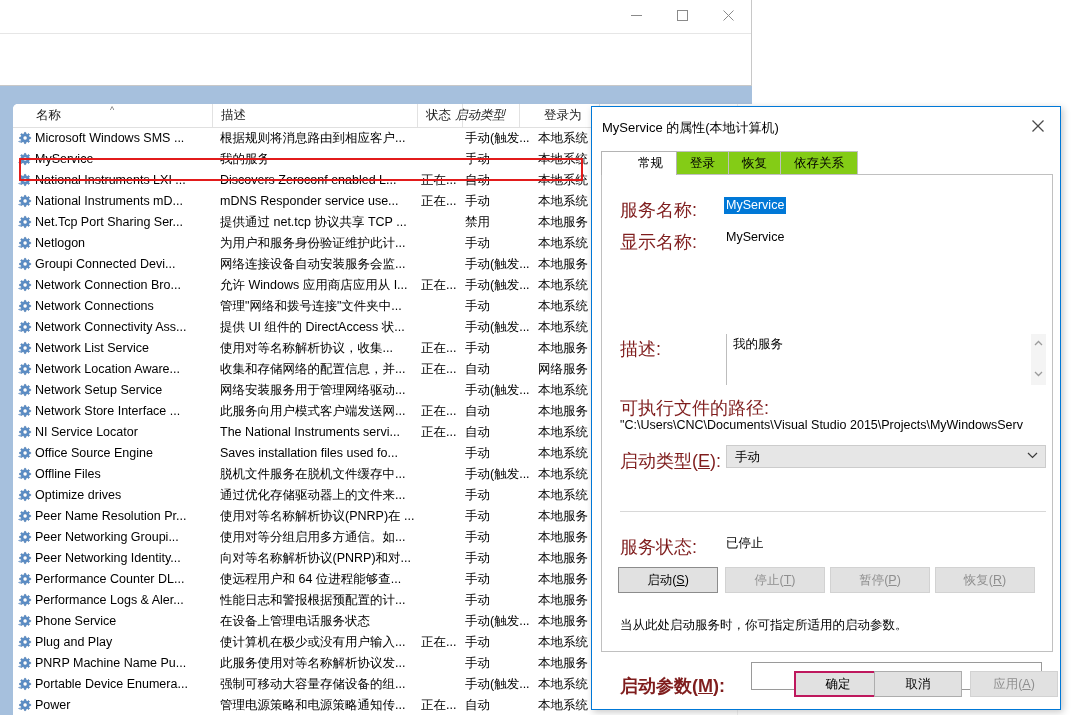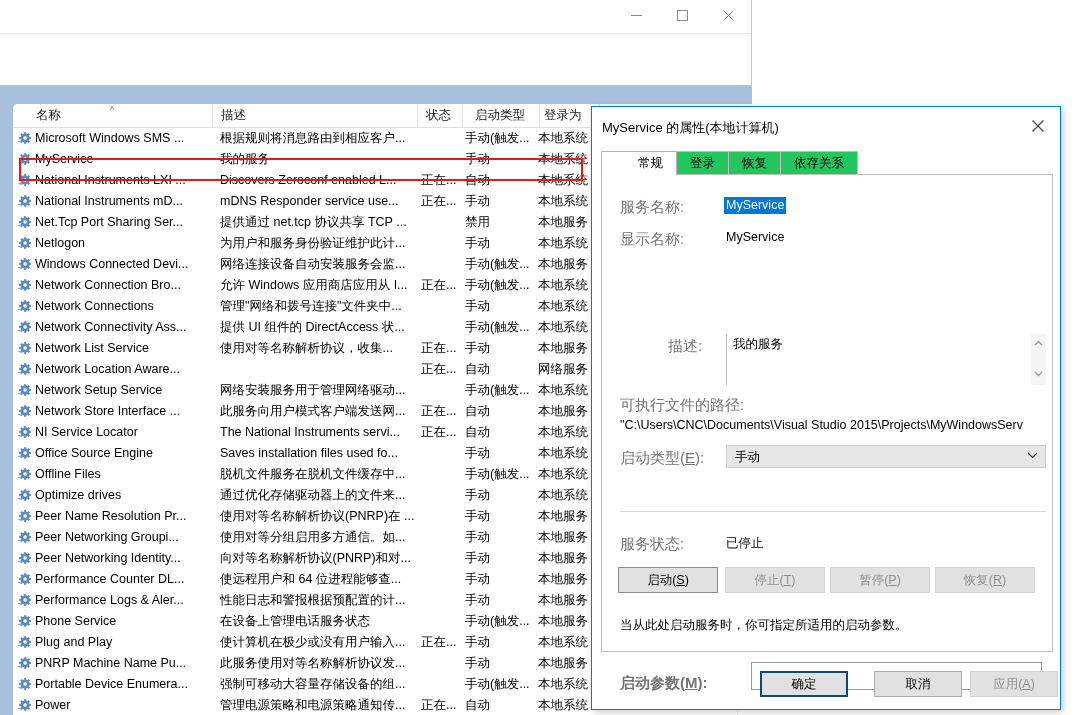--- a/index.html
+++ b/index.html
@@ -242,21 +242,21 @@
   .tab {
     position: relative;
     float: left;
     height: 24px;
     line-height: 23px;
     padding: 0 13px;
     font-size: 12.5px;
     color: #000;
     border: 1px solid #c0c0c0;
     border-bottom: none;
-    background: #22c55e;
+    background: #84cc16;
     box-sizing: border-box;
     margin-right: -1px;
     white-space: nowrap;
   }
   .tab.active {
     background: #ffffff;
     border-color: #b4b4b4;
     z-index: 3;
     padding-left: 36px;
   }
@@ -267,22 +267,22 @@
     top: 67px;
     width: 452px;
     height: 478px;
     background: #ffffff;
     border: 1px solid #c0c0c0;
     box-sizing: border-box;
   }
 
   .frm-label {
     position: absolute;
-    font-size: 15px;
-    color: #737373;
+    font-size: 18px;
+    color: #7f1d1d;
     white-space: nowrap;
   }
   .frm-value {
     position: absolute;
     font-size: 12.5px;
     color: #000;
     white-space: nowrap;
   }
   #svc-name-value {
     background: #0078d7;
@@ -431,23 +431,23 @@
     height: 26px;
     font-size: 12.5px;
     line-height: 24px;
     text-align: center;
     background: #e1e1e1;
     border: 1px solid #adadad;
     box-sizing: border-box;
     color: #000;
   }
   #btn-ok {
-    left: 168px;
+    left: 202px;
     background: #e1e1e1;
-    border: 2px solid #0c4a6e;
+    border: 2px solid #be185d;
     line-height: 22px;
   }
   #btn-cancel { left: 282px; }
   #btn-apply {
     left: 378px;
     color: #8f8f8f;
     border-color: #d2d2d2;
   }
   .dlg-btn u { text-decoration: underline; }
 </style>
@@ -478,21 +478,21 @@
   <div id="mmc-toolbar-strip"></div>
 </div>
 
 <div id="console-bg"></div>
 
 <div id="list-pane">
   <div id="list-header">
       <div class="hcell" style="left: 15px; width: 185px;"><span>名称</span><span class="sort-caret">^</span></div>
       <div class="hcell" style="left: 200px; width: 205px;"><span>描述</span></div>
       <div class="hcell" style="left: 405px; width: 45px;"><span>状态</span></div>
-      <div class="hcell" style="left: 454px; width: 73px;"><span>启动类型</span></div>
+      <div class="hcell" style="left: 434px; width: 73px; font-style: italic;"><span>启动类型</span></div>
       <div class="hcell" style="left: 523px; width: 64px;"><span>登录为</span></div>
     </div>
   <div id="list-body">
       <div class="row">
         <span class="svc-icon">
           <svg width="15" height="15" viewBox="0 0 15 15">
             <g fill="#5b8fc9" stroke="#3d6fa8" stroke-width="0.6">
               <path d="M7.5 1.4 L8.7 1.4 L9.0 3.0 L10.3 3.5 L11.6 2.6 L12.5 3.5 L11.6 4.8 L12.1 6.1 L13.7 6.4 L13.7 7.6 L12.1 7.9 L11.6 9.2 L12.5 10.5 L11.6 11.4 L10.3 10.5 L9.0 11.0 L8.7 12.6 L7.5 12.6 L7.2 11.0 L5.9 10.5 L4.6 11.4 L3.7 10.5 L4.6 9.2 L4.1 7.9 L2.5 7.6 L2.5 6.4 L4.1 6.1 L4.6 4.8 L3.7 3.5 L4.6 2.6 L5.9 3.5 L7.2 3.0 Z"></path>
             </g>
             <circle cx="8.1" cy="7" r="2.2" fill="#ffffff" stroke="#3d6fa8" stroke-width="0.7"></circle>
@@ -588,21 +588,21 @@
       <div class="row">
         <span class="svc-icon">
           <svg width="15" height="15" viewBox="0 0 15 15">
             <g fill="#5b8fc9" stroke="#3d6fa8" stroke-width="0.6">
               <path d="M7.5 1.4 L8.7 1.4 L9.0 3.0 L10.3 3.5 L11.6 2.6 L12.5 3.5 L11.6 4.8 L12.1 6.1 L13.7 6.4 L13.7 7.6 L12.1 7.9 L11.6 9.2 L12.5 10.5 L11.6 11.4 L10.3 10.5 L9.0 11.0 L8.7 12.6 L7.5 12.6 L7.2 11.0 L5.9 10.5 L4.6 11.4 L3.7 10.5 L4.6 9.2 L4.1 7.9 L2.5 7.6 L2.5 6.4 L4.1 6.1 L4.6 4.8 L3.7 3.5 L4.6 2.6 L5.9 3.5 L7.2 3.0 Z"></path>
             </g>
             <circle cx="8.1" cy="7" r="2.2" fill="#ffffff" stroke="#3d6fa8" stroke-width="0.7"></circle>
             <path d="M1.5 10.5 q2 -1.2 4 0 q-2 1.6 -4 0 z" fill="#9fc0e2" stroke="#4d7cb4" stroke-width="0.5"></path>
           </svg>
         </span>
-        <div class="cell c-name">Windows Connected Devi...</div>
+        <div class="cell c-name">Groupi Connected Devi...</div>
         <div class="cell c-desc">网络连接设备自动安装服务会监...</div>
         <div class="cell c-stat"></div>
         <div class="cell c-start">手动(触发...</div>
         <div class="cell c-logon">本地服务</div>
       </div>
       <div class="row">
         <span class="svc-icon">
           <svg width="15" height="15" viewBox="0 0 15 15">
             <g fill="#5b8fc9" stroke="#3d6fa8" stroke-width="0.6">
               <path d="M7.5 1.4 L8.7 1.4 L9.0 3.0 L10.3 3.5 L11.6 2.6 L12.5 3.5 L11.6 4.8 L12.1 6.1 L13.7 6.4 L13.7 7.6 L12.1 7.9 L11.6 9.2 L12.5 10.5 L11.6 11.4 L10.3 10.5 L9.0 11.0 L8.7 12.6 L7.5 12.6 L7.2 11.0 L5.9 10.5 L4.6 11.4 L3.7 10.5 L4.6 9.2 L4.1 7.9 L2.5 7.6 L2.5 6.4 L4.1 6.1 L4.6 4.8 L3.7 3.5 L4.6 2.6 L5.9 3.5 L7.2 3.0 Z"></path>
@@ -669,20 +669,21 @@
         <span class="svc-icon">
           <svg width="15" height="15" viewBox="0 0 15 15">
             <g fill="#5b8fc9" stroke="#3d6fa8" stroke-width="0.6">
               <path d="M7.5 1.4 L8.7 1.4 L9.0 3.0 L10.3 3.5 L11.6 2.6 L12.5 3.5 L11.6 4.8 L12.1 6.1 L13.7 6.4 L13.7 7.6 L12.1 7.9 L11.6 9.2 L12.5 10.5 L11.6 11.4 L10.3 10.5 L9.0 11.0 L8.7 12.6 L7.5 12.6 L7.2 11.0 L5.9 10.5 L4.6 11.4 L3.7 10.5 L4.6 9.2 L4.1 7.9 L2.5 7.6 L2.5 6.4 L4.1 6.1 L4.6 4.8 L3.7 3.5 L4.6 2.6 L5.9 3.5 L7.2 3.0 Z"></path>
             </g>
             <circle cx="8.1" cy="7" r="2.2" fill="#ffffff" stroke="#3d6fa8" stroke-width="0.7"></circle>
             <path d="M1.5 10.5 q2 -1.2 4 0 q-2 1.6 -4 0 z" fill="#9fc0e2" stroke="#4d7cb4" stroke-width="0.5"></path>
           </svg>
         </span>
         <div class="cell c-name">Network Location Aware...</div>
+        <div class="cell c-desc">收集和存储网络的配置信息，并...</div>
         <div class="cell c-stat">正在...</div>
         <div class="cell c-start">自动</div>
         <div class="cell c-logon">网络服务</div>
       </div>
       <div class="row">
         <span class="svc-icon">
           <svg width="15" height="15" viewBox="0 0 15 15">
             <g fill="#5b8fc9" stroke="#3d6fa8" stroke-width="0.6">
               <path d="M7.5 1.4 L8.7 1.4 L9.0 3.0 L10.3 3.5 L11.6 2.6 L12.5 3.5 L11.6 4.8 L12.1 6.1 L13.7 6.4 L13.7 7.6 L12.1 7.9 L11.6 9.2 L12.5 10.5 L11.6 11.4 L10.3 10.5 L9.0 11.0 L8.7 12.6 L7.5 12.6 L7.2 11.0 L5.9 10.5 L4.6 11.4 L3.7 10.5 L4.6 9.2 L4.1 7.9 L2.5 7.6 L2.5 6.4 L4.1 6.1 L4.6 4.8 L3.7 3.5 L4.6 2.6 L5.9 3.5 L7.2 3.0 Z"></path>
             </g>
@@ -963,21 +964,21 @@
       <div class="tab"><span>依存关系</span></div>
     </div>
   <div id="tabpanel">
 
     <div class="frm-label" style="left:18px; top:23px;">服务名称:</div>
     <div class="frm-value" id="svc-name-value" style="left:122px; top:22px;">MyService</div>
 
     <div class="frm-label" style="left:18px; top:55px;">显示名称:</div>
     <div class="frm-value" style="left:124px; top:55px;">MyService</div>
 
-    <div class="frm-label" style="left:18px; top:162px;margin-left:48px;">描述:</div>
+    <div class="frm-label" style="left:18px; top:162px;">描述:</div>
     <div id="desc-box">
       <div id="desc-text">我的服务</div>
       <div id="desc-scroll">
         <div class="ds-arrow" style="top:2px;">
           <svg width="9" height="6" viewBox="0 0 9 6">
               <polyline points="1,5 4.5,1.5 8,5" fill="none" stroke="#9b9b9b" stroke-width="1.3"></polyline>
             </svg>
         </div>
         <div class="ds-arrow" style="top:33px;">
           <svg width="9" height="6" viewBox="0 0 9 6">

